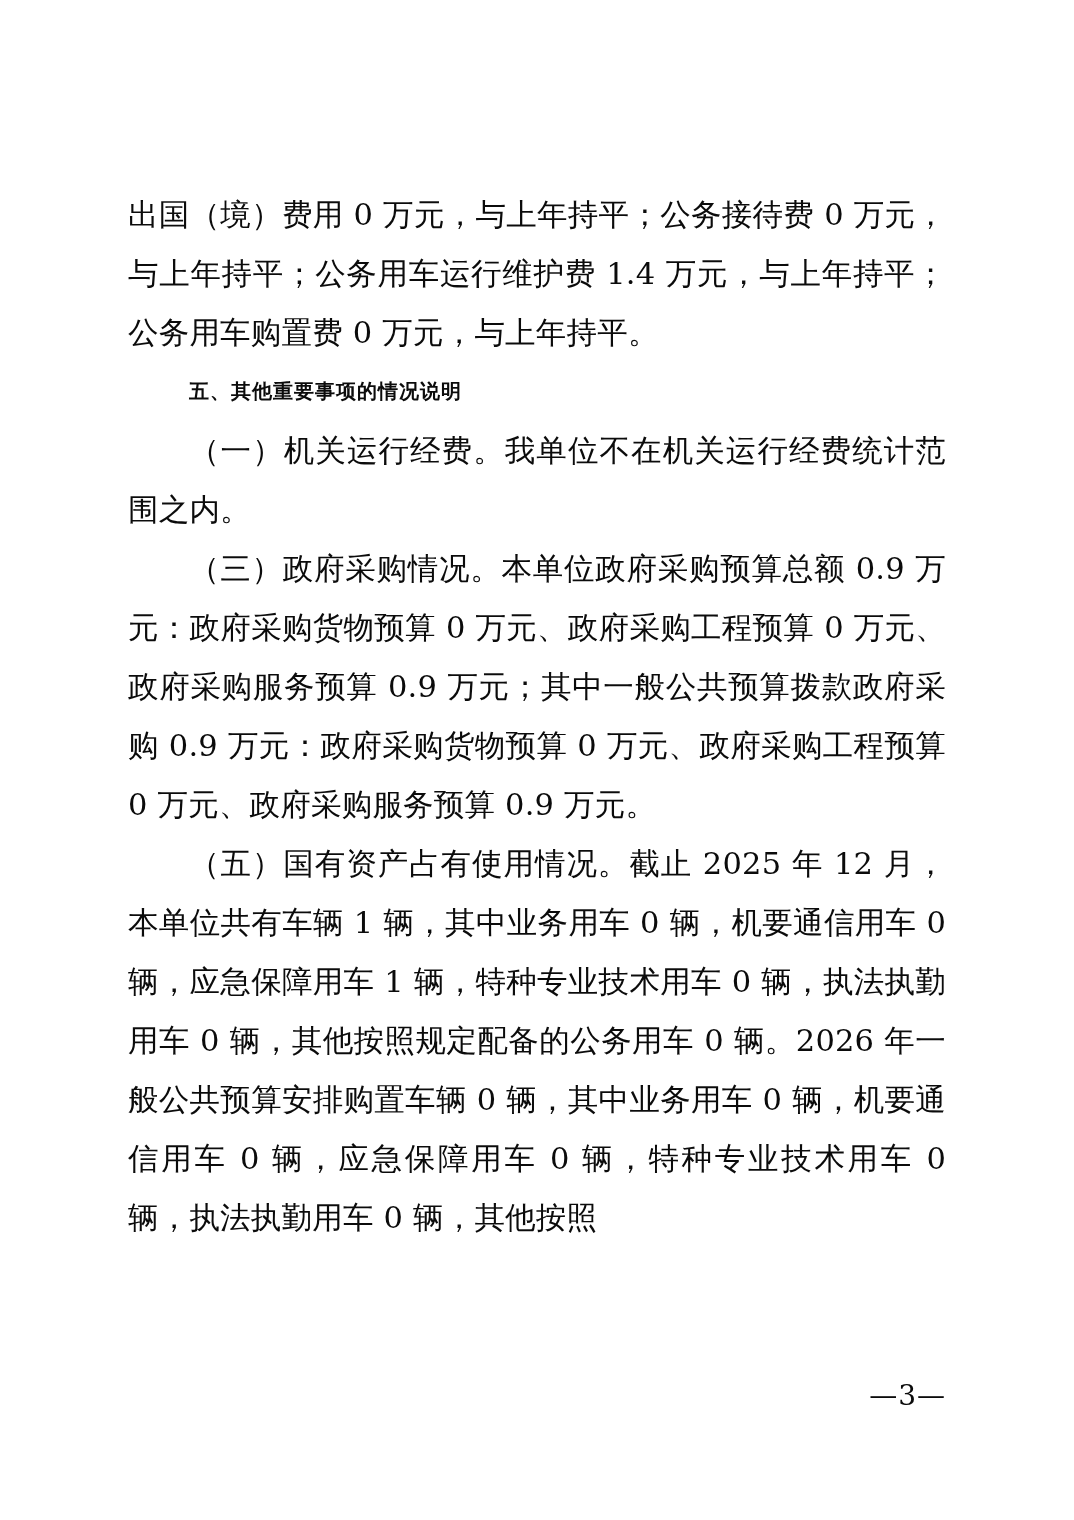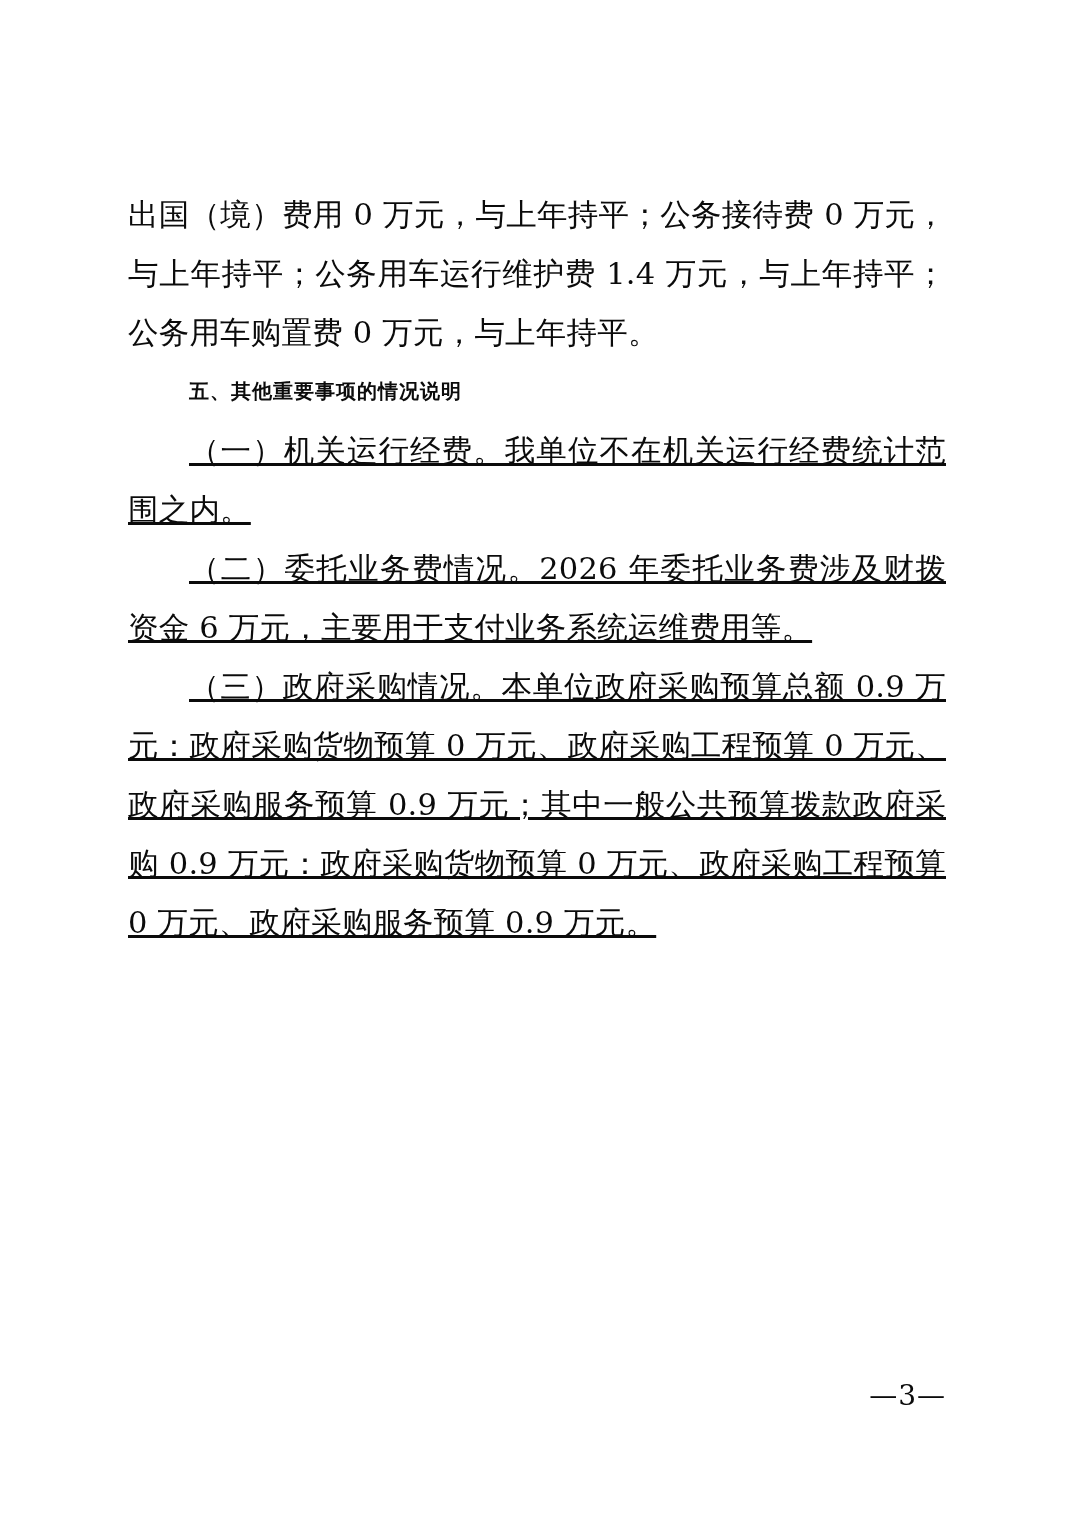--- a/index.html
+++ b/index.html
@@ -26,21 +26,20 @@
     text-align: justify;
     text-justify: inter-ideograph;
     letter-spacing: 0.2px;
   }
   .para {
     margin: 0;
     text-indent: 0;
   }
   .para.indent {
     text-indent: 61px;
-    text-decoration: underline;
   }
   .heading {
     margin: 0;
     font-weight: bold;
     text-indent: 61px;
     font-size: 20px;
     line-height: 59px;
     letter-spacing: 1px;
   }
   .page-number {
@@ -53,17 +52,17 @@
   }
 </style>
 </head>
 <body>
 
 <div class="page">
   <div class="doc-body">
     <p class="para">出国（境）费用 0 万元，与上年持平；公务接待费 0 万元，与上年持平；公务用车运行维护费 1.4 万元，与上年持平；公务用车购置费 0 万元，与上年持平。</p>
     <p class="heading">五、其他重要事项的情况说明</p>
     <p class="para indent">（一）机关运行经费。我单位不在机关运行经费统计范围之内。</p>
-    <p class="para indent">（二）委托业务费情况。2026 年委托业务费涉及财拨资金 6 万元，主要用于支付业务系统运维费用等。</p>
     <p class="para indent">（三）政府采购情况。本单位政府采购预算总额 0.9 万元：政府采购货物预算 0 万元、政府采购工程预算 0 万元、政府采购服务预算 0.9 万元；其中一般公共预算拨款政府采购 0.9 万元：政府采购货物预算 0 万元、政府采购工程预算 0 万元、政府采购服务预算 0.9 万元。</p>
+    <p class="para indent">（五）国有资产占有使用情况。截止 2025 年 12 月，本单位共有车辆 1 辆，其中业务用车 0 辆，机要通信用车 0 辆，应急保障用车 1 辆，特种专业技术用车 0 辆，执法执勤用车 0 辆，其他按照规定配备的公务用车 0 辆。2026 年一般公共预算安排购置车辆 0 辆，其中业务用车 0 辆，机要通信用车 0 辆，应急保障用车 0 辆，特种专业技术用车 0 辆，执法执勤用车 0 辆，其他按照</p>
   </div>
   <div class="page-number">—3—</div>
 </div>
 
 </body></html>

